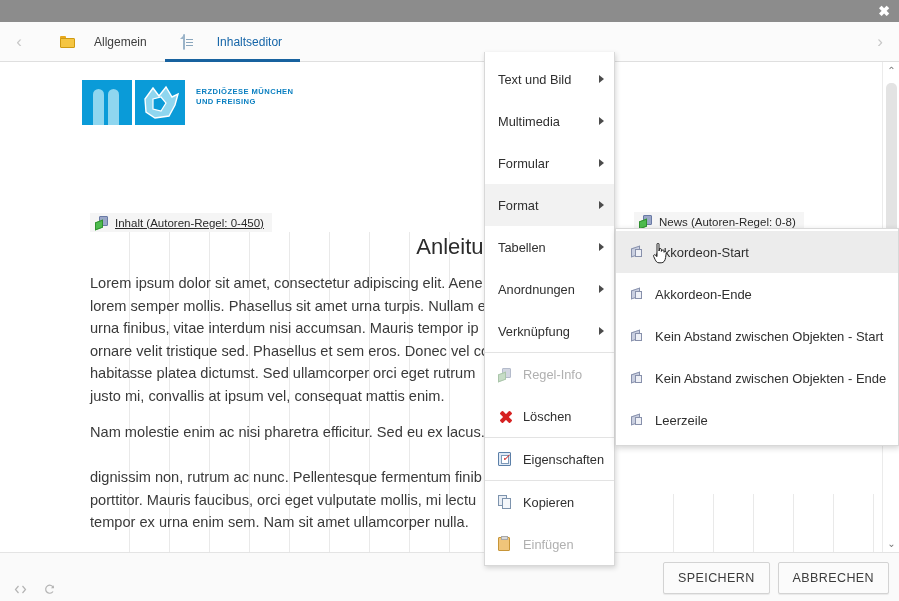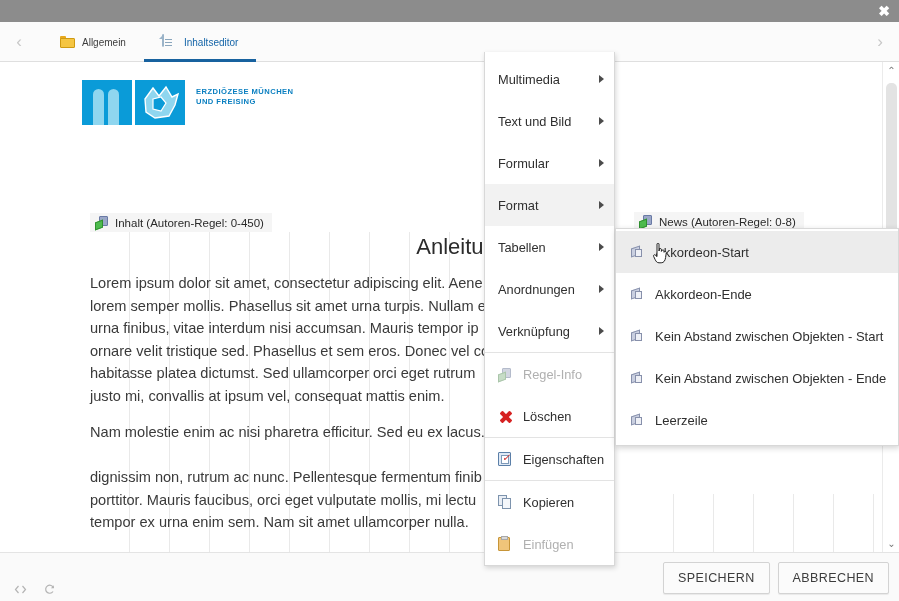--- a/index.html
+++ b/index.html
@@ -49,23 +49,23 @@
   .tab-nav.left { left: 8px; }
   .tab-nav.right { right: 8px; }
   .tabs {
     position: absolute; left: 42px; top: 0;
     height: 40px;
     display: flex; align-items: center;
   }
   .tab {
     height: 40px;
     display: flex; align-items: center;
-    gap: 7px;
+    gap: 19px;
     padding: 0 18px;
-    font-size: 10px;
+    font-size: 12px;
     color: #3d3d3d;
     cursor: pointer;
     position: relative;
   }
   .tab.active { color: #1565a8; }
   .tab.active::after {
     content: "";
     position: absolute; left: 0; right: 0; bottom: 0;
     height: 3px; background: #18629f;
   }
@@ -149,21 +149,21 @@
   }
 
   
   .rule-label {
     position: absolute;
     display: flex; align-items: center; gap: 6px;
     background: #f5f5f5;
     padding: 3px 8px 3px 5px;
     font-size: 11.5px; color: #2a2a2a;
   }
-  .rule-label.inhalt { left: 80px; top: 151px; }
+  .rule-label.inhalt { left: 80px; top: 151px; text-decoration: underline; }
   .rule-label.news  { left: 624px; top: 150px; }
   .ico-rule {
     position: relative; width: 14px; height: 13px; flex: none;
   }
   .ico-rule .g { position:absolute; left:0; bottom:0; width:8px; height:8px; background:#4dbb4d; transform: skewY(-20deg); border:1px solid #2f8f2f;}
   .ico-rule .b { position:absolute; left:4px; top:0; width:9px; height:10px; background:#9aa7c8; border:1px solid #6a7aa5; border-radius:1px;}
 
   
   .editable {
     position: absolute; left: 80px; top: 170px;
@@ -433,25 +433,25 @@
     <div class="arrow up">⌃</div>
     <div class="track">
       <div class="thumb"></div>
     </div>
     <div class="arrow down">⌄</div>
   </div>
 
   <div class="ctx">
 
     <div class="ctx-item">
+      <span class="lbl">Text und Bild</span>
+      <span class="caret"></span>
+    </div>
+    <div class="ctx-item">
       <span class="lbl">Multimedia</span>
-      <span class="caret"></span>
-    </div>
-    <div class="ctx-item">
-      <span class="lbl">Text und Bild</span>
       <span class="caret"></span>
     </div>
     <div class="ctx-item">
       <span class="lbl">Formular</span>
       <span class="caret"></span>
     </div>
     <div class="ctx-item hl">
       <span class="lbl">Format</span>
       <span class="caret"></span>
     </div>

